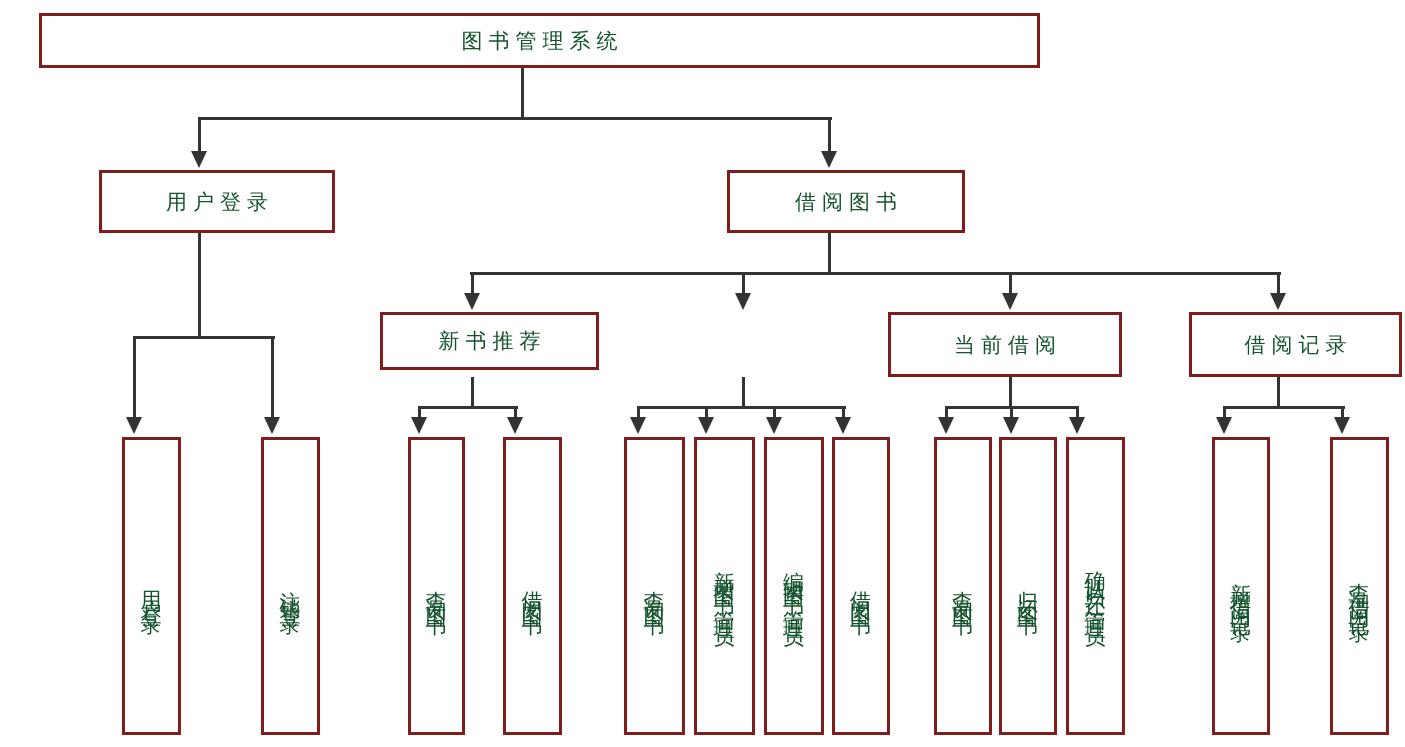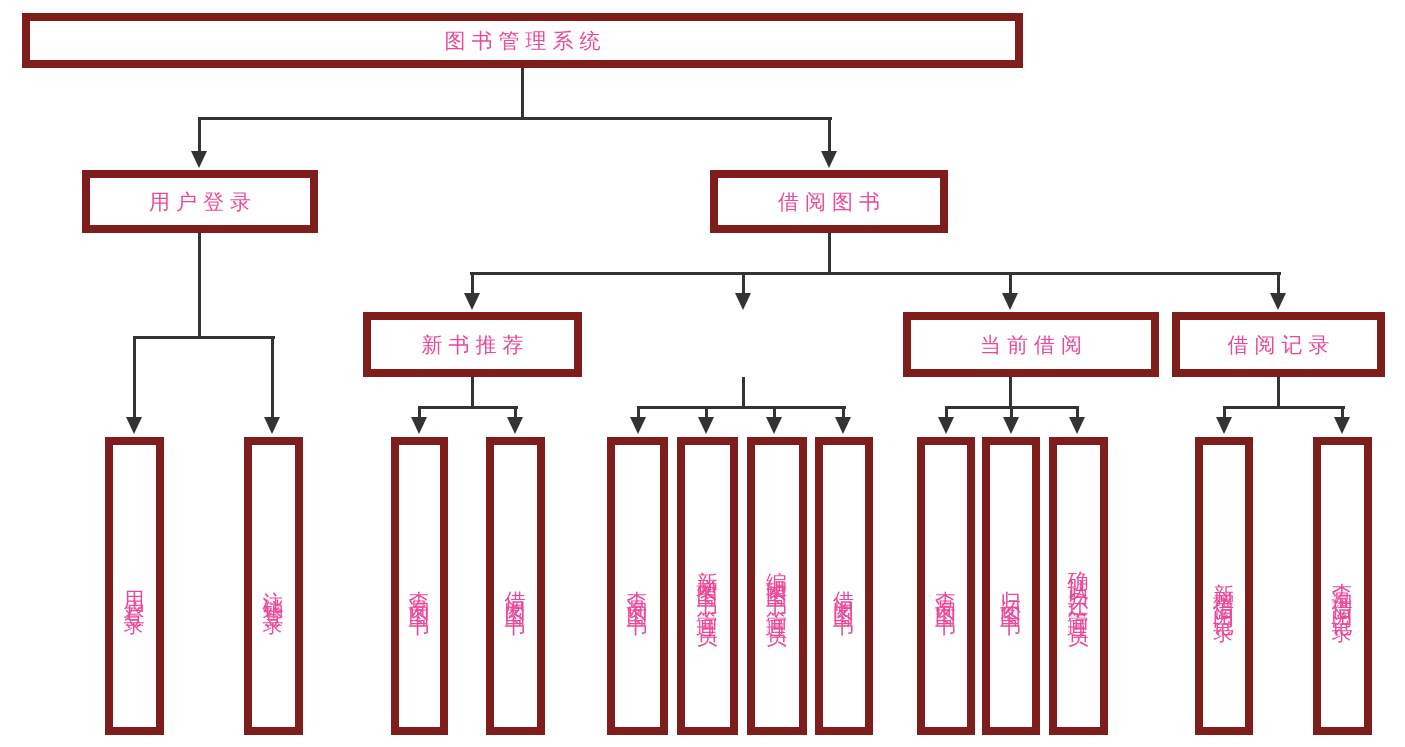--- a/index.html
+++ b/index.html
@@ -1,23 +1,23 @@
 <!DOCTYPE html>
 <html><head>
 <meta charset="utf-8">
 <style>
   html,body{margin:0;padding:0;background:#ffffff;}
   .canvas{
     position:relative;width:1405px;height:747px;background:#ffffff;
     font-family:"Liberation Sans","DejaVu Sans",sans-serif;overflow:hidden;
   }
   .box{
-    position:absolute;border:8px solid #7f1d1d;background:#ffffff;
+    position:absolute;border:3px solid #7f1d1d;background:#ffffff;
     display:flex;align-items:center;justify-content:center;
-    color:#ec4899;box-sizing:border-box;
+    color:#14532d;box-sizing:border-box;margin-left:17px;
   }
   .hlabel{font-size:21px;letter-spacing:6px;padding-left:6px;white-space:nowrap;}
   .vlabel{
     writing-mode:vertical-rl;text-orientation:mixed;
     font-size:21px;letter-spacing:8px;line-height:1;padding-top:8px;
   }
   .line{position:absolute;background:#333333;}
   .arrow{
     position:absolute;width:0;height:0;
     border-left:8px solid transparent;border-right:8px solid transparent;
@@ -62,24 +62,24 @@
   <div class="line" style="left:470px;top:272px;width:811px;height:3px;"></div>
   <div class="line" style="left:471px;top:275px;width:3px;height:21px;"></div>
   <div class="line" style="left:742px;top:275px;width:3px;height:21px;"></div>
   <div class="line" style="left:1009px;top:275px;width:3px;height:21px;"></div>
   <div class="line" style="left:1277px;top:275px;width:3px;height:21px;"></div>
   <div class="arrow" style="left:464px;top:293px;"></div>
   <div class="arrow" style="left:735px;top:293px;"></div>
   <div class="arrow" style="left:1002px;top:293px;"></div>
   <div class="arrow" style="left:1270px;top:293px;"></div>
 
-  <div class="box" style="left:363px;top:312px;width:219px;height:65px;">
+  <div class="box" style="left:363px;top:312px;width:219px;height:58px;">
     <span class="hlabel">新书推荐</span>
   </div>
-  <div class="box" style="left:903px;top:312px;width:256px;height:65px;justify-content:center;">
+  <div class="box" style="left:871px;top:312px;width:234px;height:65px;justify-content:center;">
     <span class="hlabel">当前借阅</span>
   </div>
   <div class="box" style="left:1172px;top:312px;width:213px;height:65px;">
     <span class="hlabel">借阅记录</span>
   </div>
 
   <div class="line" style="left:471px;top:377px;width:3px;height:32px;"></div>
   <div class="line" style="left:418px;top:406px;width:100px;height:3px;"></div>
   <div class="line" style="left:418px;top:409px;width:3px;height:10px;"></div>
   <div class="line" style="left:514px;top:409px;width:3px;height:10px;"></div>

